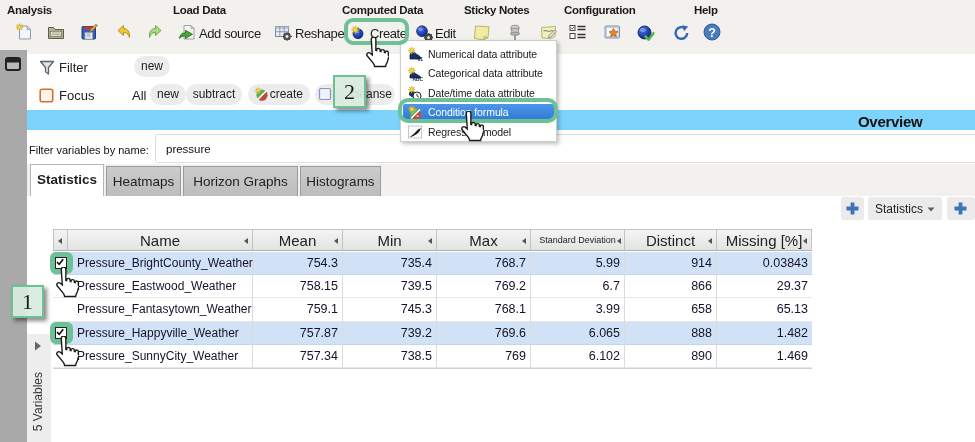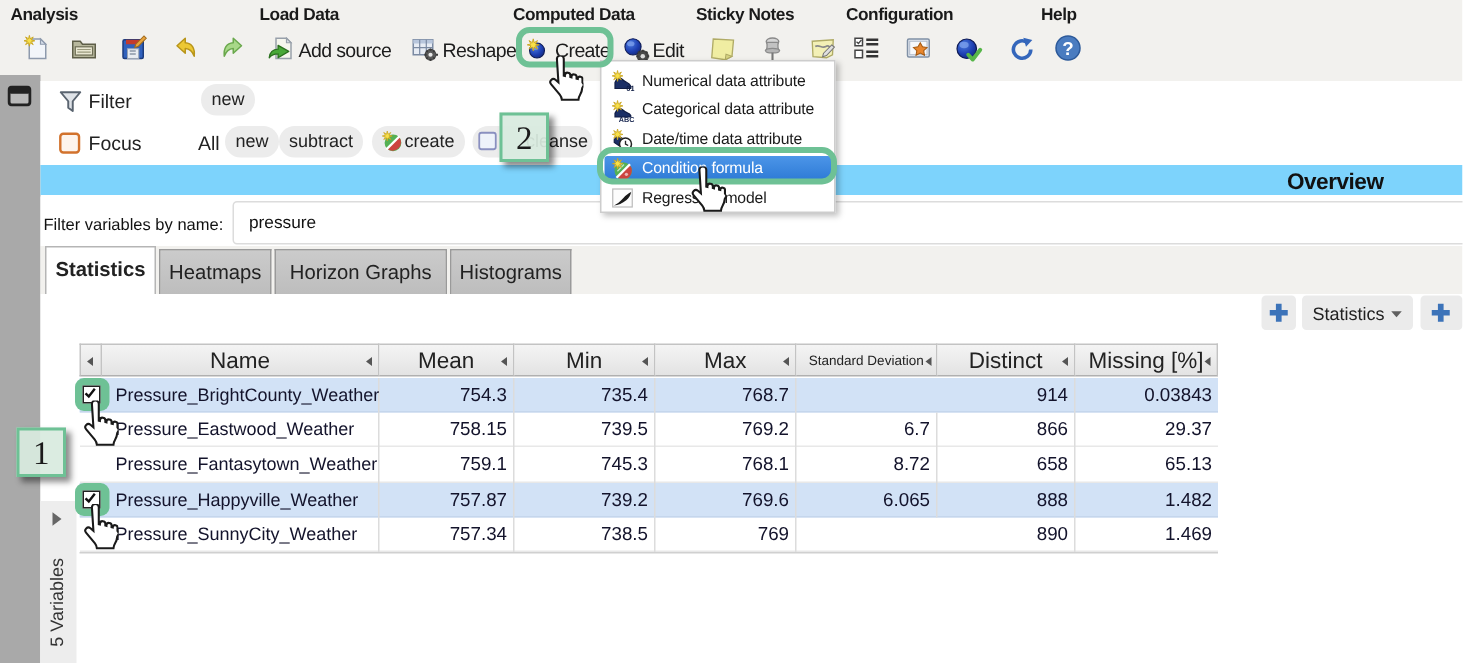--- a/index.html
+++ b/index.html
@@ -266,55 +266,57 @@
     <div class="hcell" style="left:290px;width:94px;">Min<i class="sortarr" style="right:4px;"></i></div>
     <div class="hcell" style="left:384px;width:94px;">Max<i class="sortarr" style="right:4px;"></i></div>
     <div class="hcell" style="left:478px;width:94px;font-size:9px;letter-spacing:0;">Standard&nbsp;Deviation<i class="sortarr" style="right:3px;"></i></div>
     <div class="hcell" style="left:572px;width:92px;">Distinct<i class="sortarr" style="right:4px;"></i></div>
     <div class="hcell" style="left:664px;width:95px;">Missing [%]<i class="sortarr" style="right:4px;"></i></div>
     <div class="trow blue" style="top:23px;">
         <div class="tcell name" style="left:0;width:200px;">Pressure_BrightCounty_Weather</div>
         <div class="tcell num" style="left:200px;width:90px;">754.3</div>
         <div class="tcell num" style="left:290px;width:94px;">735.4</div>
         <div class="tcell num" style="left:384px;width:94px;">768.7</div>
+        <div class="tcell num" style="left:478px;width:94px;">5.99</div>
         <div class="tcell num" style="left:572px;width:92px;">914</div>
         <div class="tcell num" style="left:664px;width:95px;border-right:none;">0.03843</div>
       </div>
     <div class="trow" style="top:46.2px;">
         <div class="tcell name" style="left:0;width:200px;">Pressure_Eastwood_Weather</div>
         <div class="tcell num" style="left:200px;width:90px;">758.15</div>
         <div class="tcell num" style="left:290px;width:94px;">739.5</div>
         <div class="tcell num" style="left:384px;width:94px;">769.2</div>
         <div class="tcell num" style="left:478px;width:94px;">6.7</div>
         <div class="tcell num" style="left:572px;width:92px;">866</div>
         <div class="tcell num" style="left:664px;width:95px;border-right:none;">29.37</div>
       </div>
     <div class="trow" style="top:69.4px;">
         <div class="tcell name" style="left:0;width:200px;">Pressure_Fantasytown_Weather</div>
         <div class="tcell num" style="left:200px;width:90px;">759.1</div>
         <div class="tcell num" style="left:290px;width:94px;">745.3</div>
         <div class="tcell num" style="left:384px;width:94px;">768.1</div>
-        <div class="tcell num" style="left:478px;width:94px;">8.72</div>
+        <div class="tcell num" style="left:478px;width:94px;">3.99</div>
         <div class="tcell num" style="left:572px;width:92px;">658</div>
         <div class="tcell num" style="left:664px;width:95px;border-right:none;">65.13</div>
       </div>
     <div class="trow blue" style="top:92.6px;">
         <div class="tcell name" style="left:0;width:200px;">Pressure_Happyville_Weather</div>
         <div class="tcell num" style="left:200px;width:90px;">757.87</div>
         <div class="tcell num" style="left:290px;width:94px;">739.2</div>
         <div class="tcell num" style="left:384px;width:94px;">769.6</div>
         <div class="tcell num" style="left:478px;width:94px;">6.065</div>
         <div class="tcell num" style="left:572px;width:92px;">888</div>
         <div class="tcell num" style="left:664px;width:95px;border-right:none;">1.482</div>
       </div>
     <div class="trow" style="top:115.8px;">
         <div class="tcell name" style="left:0;width:200px;">Pressure_SunnyCity_Weather</div>
         <div class="tcell num" style="left:200px;width:90px;">757.34</div>
         <div class="tcell num" style="left:290px;width:94px;">738.5</div>
         <div class="tcell num" style="left:384px;width:94px;">769</div>
+        <div class="tcell num" style="left:478px;width:94px;">6.102</div>
         <div class="tcell num" style="left:572px;width:92px;">890</div>
         <div class="tcell num" style="left:664px;width:95px;border-right:none;">1.469</div>
       </div>
     <div style="position:absolute;left:0;top:139px;width:759px;height:1px;background:#d0d0d0;"></div>
   </div>
 </div>
 <div class="abs" id="vartab">
   <svg style="position:absolute;left:7px;top:7px;" width="8" height="10" viewBox="0 0 8 10">
       <path d="M1 0.5 L7 5 L1 9.5 Z" fill="#666"></path>
     </svg>

